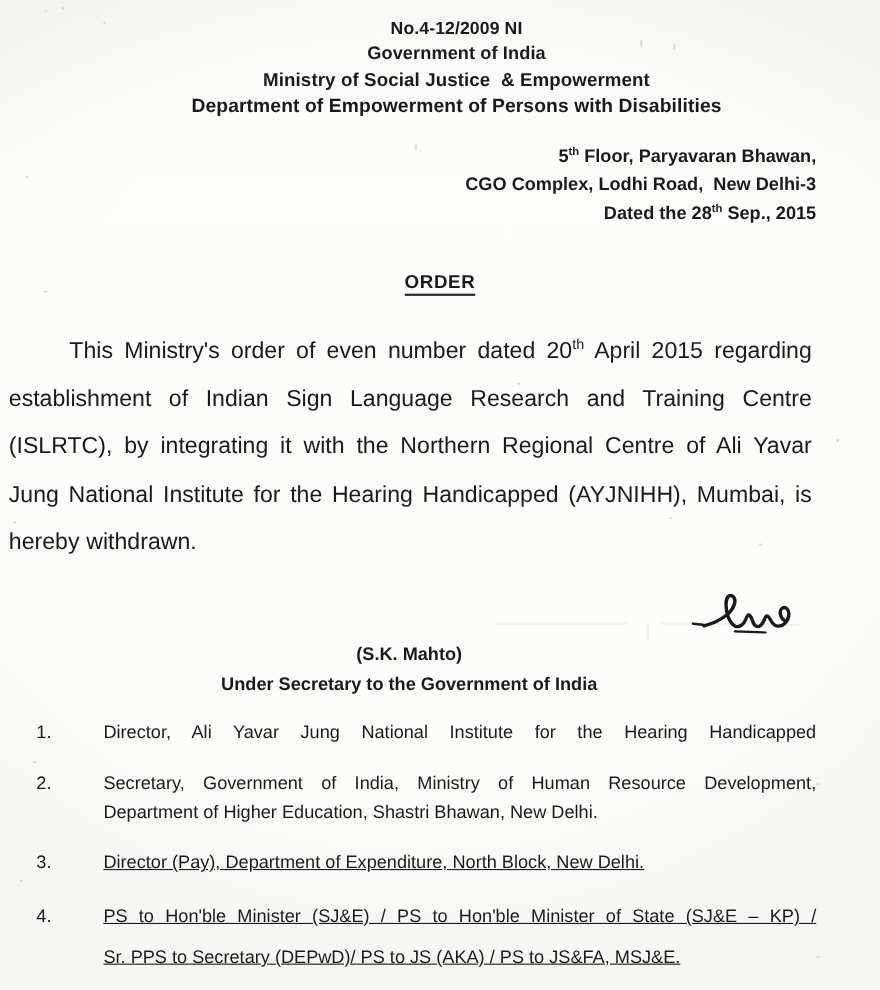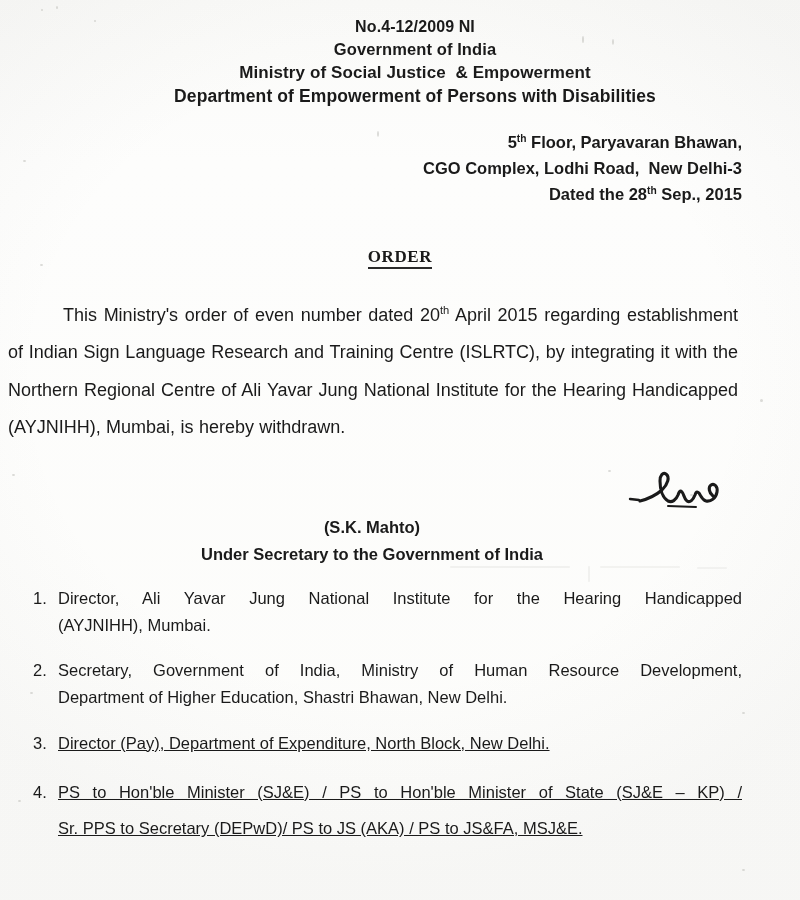--- a/index.html
+++ b/index.html
@@ -83,31 +83,30 @@
     line-height: 0;
   }
 
   
   .order-heading {
     margin-top: 40px;
     text-align: center;
     font-weight: bold;
     font-size: 17px;
     letter-spacing: .6px;
-    font-family: Liberation Serif, serif;
   }
   .order-heading span {
     border-bottom: 2px solid #2a2a2a;
     padding-bottom: 1px;
   }
 
   
   .body-para {
     margin: 30px 62px 0 8px;
-    font-size: 18px;
+    font-size: 21px;
     line-height: 2.07;
     text-align: justify;
     text-indent: 55px;
     word-spacing: .4px;
   }
 
   
   .sig-block {
     margin-top: 26px;
     padding-right: 56px;
@@ -156,21 +155,21 @@
   ol.recipients li::before {
     content: counter(rcpt) ".";
     position: absolute;
     left: 33px;
     top: 0;
     font-size: 16.5px;
   }
   ol.recipients li.single,
   ol.recipients li:last-child { text-align: left; }
   ol.recipients li.wide { margin-bottom: 22px; text-decoration: underline; }
-  ol.recipients li .ln { display: block; }
+  ol.recipients li .ln { display: block; margin-left: 36px; }
   ol.recipients li .ln.just {
     text-align: justify;
     text-align-last: justify;
   }
   ol.recipients li .ln.sp { margin-top: 10px; }
 </style>
 </head>
 <body>
 
 <div class="paper"></div>
@@ -232,21 +231,20 @@
       </svg>
     </div>
     <div class="sig-name">(S.K. Mahto)</div>
     <div class="sig-title">Under Secretary to the Government of India</div>
   </div>
 
 
   <ol class="recipients">
     <li>
       <span class="ln just">Director, Ali Yavar Jung National Institute for the Hearing Handicapped</span>
-      <span class="ln">(AYJNIHH), Mumbai.</span>
     </li>
     <li>
       <span class="ln just">Secretary, Government of India, Ministry of Human Resource Development,</span>
       <span class="ln">Department of Higher Education, Shastri Bhawan, New Delhi.</span>
     </li>
     <li class="single wide">
       <span class="ln">Director (Pay), Department of Expenditure, North Block, New Delhi.</span>
     </li>
     <li class="wide">
       <span class="ln just">PS to Hon'ble Minister (SJ&amp;E) / PS to Hon'ble Minister of State (SJ&amp;E – KP) /</span>

